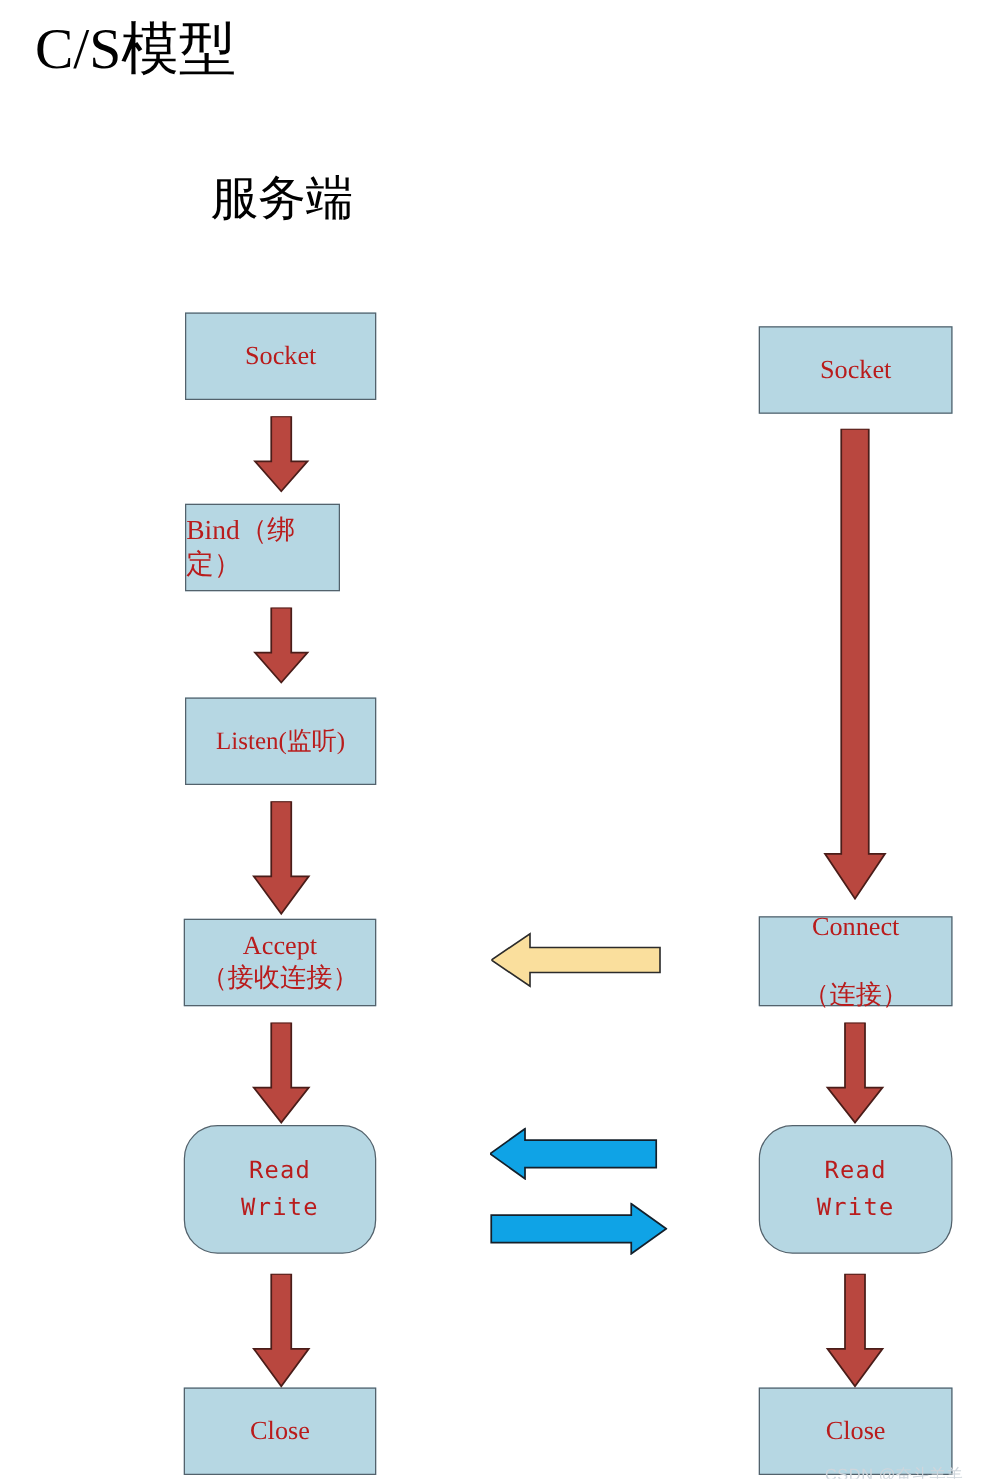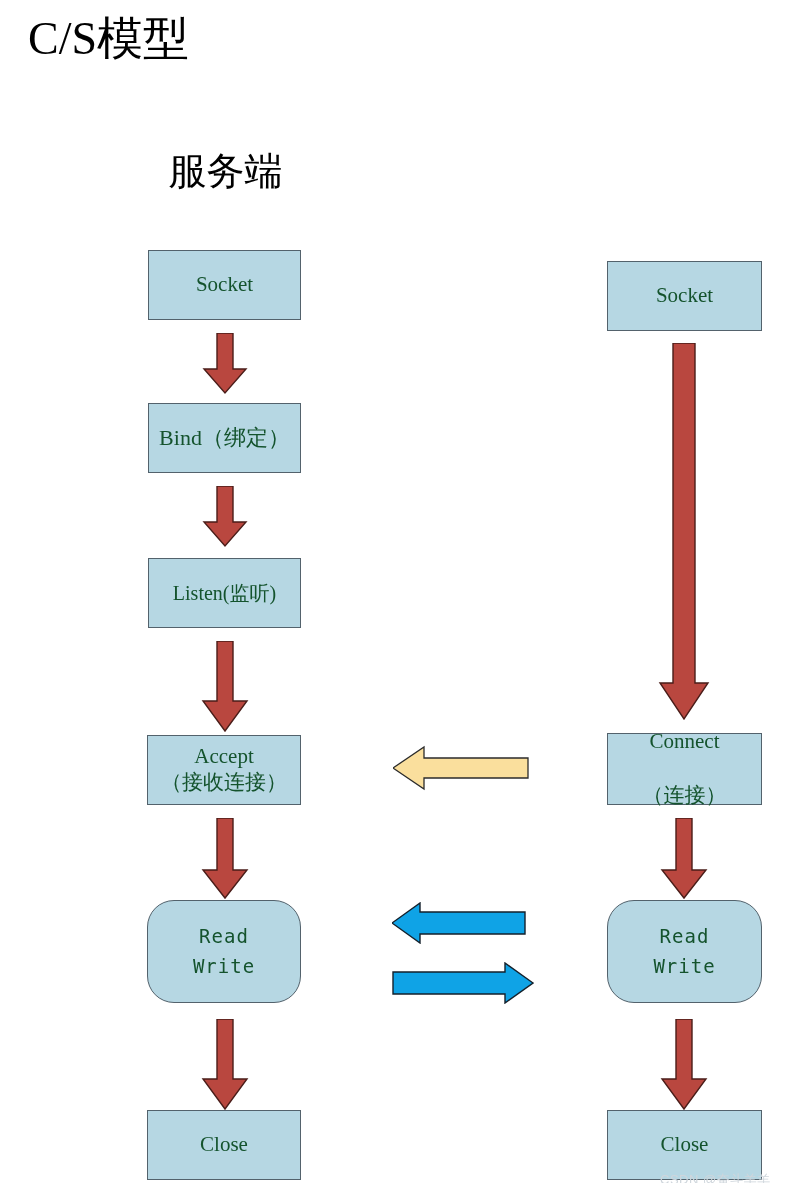--- a/index.html
+++ b/index.html
@@ -36,36 +36,36 @@
     white-space: nowrap;
   }
 
   
   .col-header {
     font-size: 38px;
     line-height: 1.0;
     white-space: nowrap;
     color: #000;
   }
-  #header-server { left: 148px; top: 152px; width: 155px; text-align: center; }
+  #header-server { left: 148px; top: 140px; width: 155px; text-align: center; }
   #header-client { left: 607px; top: 143px; width: 155px; text-align: center; }
 
   
   .node-box {
     box-sizing: border-box;
     background: #b6d7e3;
     border: 1.5px solid #53626c;
     display: flex;
     align-items: center;
     justify-content: center;
     flex-direction: column;
     text-align: left;
     font-size: 21px;
     line-height: 1.22;
-    color: #14532d;
+    color: #b91c1c;
     font-family: "Liberation Serif", "DejaVu Serif", serif;
   }
   .node-box .line2 { display: block; }
   .node-box.mono {
     font-family: "DejaVu Sans Mono", "Liberation Mono", monospace;
     font-size: 19px;
     letter-spacing: 1px;
     line-height: 1.55;
     border-radius: 27px;
   }
@@ -92,21 +92,21 @@
 <div id="canvas">
 
   <div class="abs" id="page-title">C/S模型</div>
 
   <div class="abs col-header" id="header-server">服务端</div>
 
   <div class="abs node-box" style="left:148px; top:250px; width:153px; height:70px;">
     <span>Socket</span>
   </div>
 
-  <div class="abs node-box" style="left:148px; top:403px; width:153px; height:70px; font-size:22px;">
+  <div class="abs node-box" style="left:148px; top:403px; width:124px; height:70px; font-size:22px;">
     <span>Bind（绑定）</span>
   </div>
 
   <div class="abs node-box" style="left:148px; top:558px; width:153px; height:70px; font-size:20px;">
     <span>Listen(监听)</span>
   </div>
 
   <div class="abs node-box" style="left:147px; top:735px; width:154px; height:70px;">
     <span>Accept</span>
     <span class="line2">（接收连接）</span>

